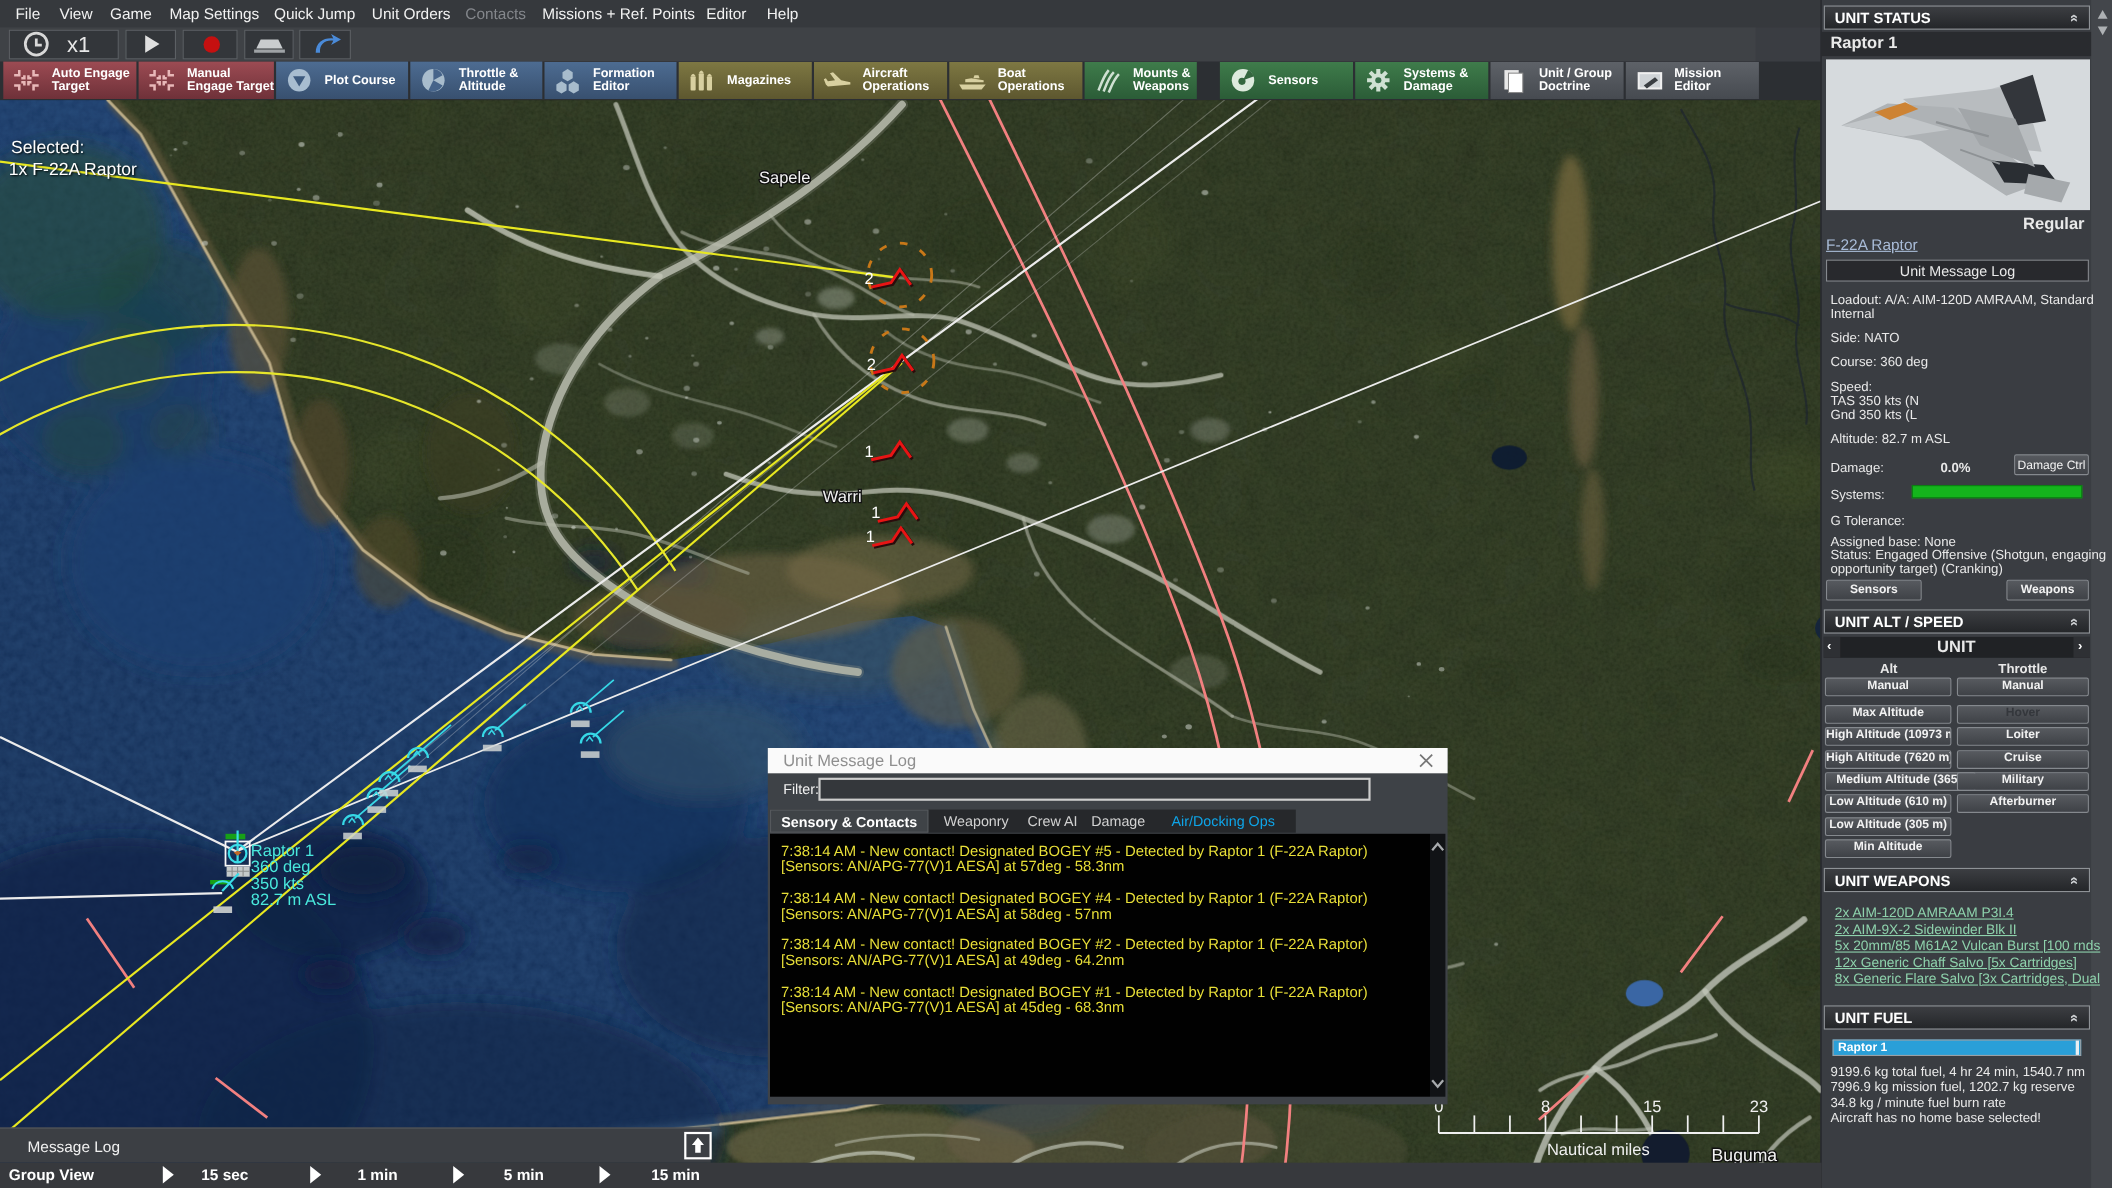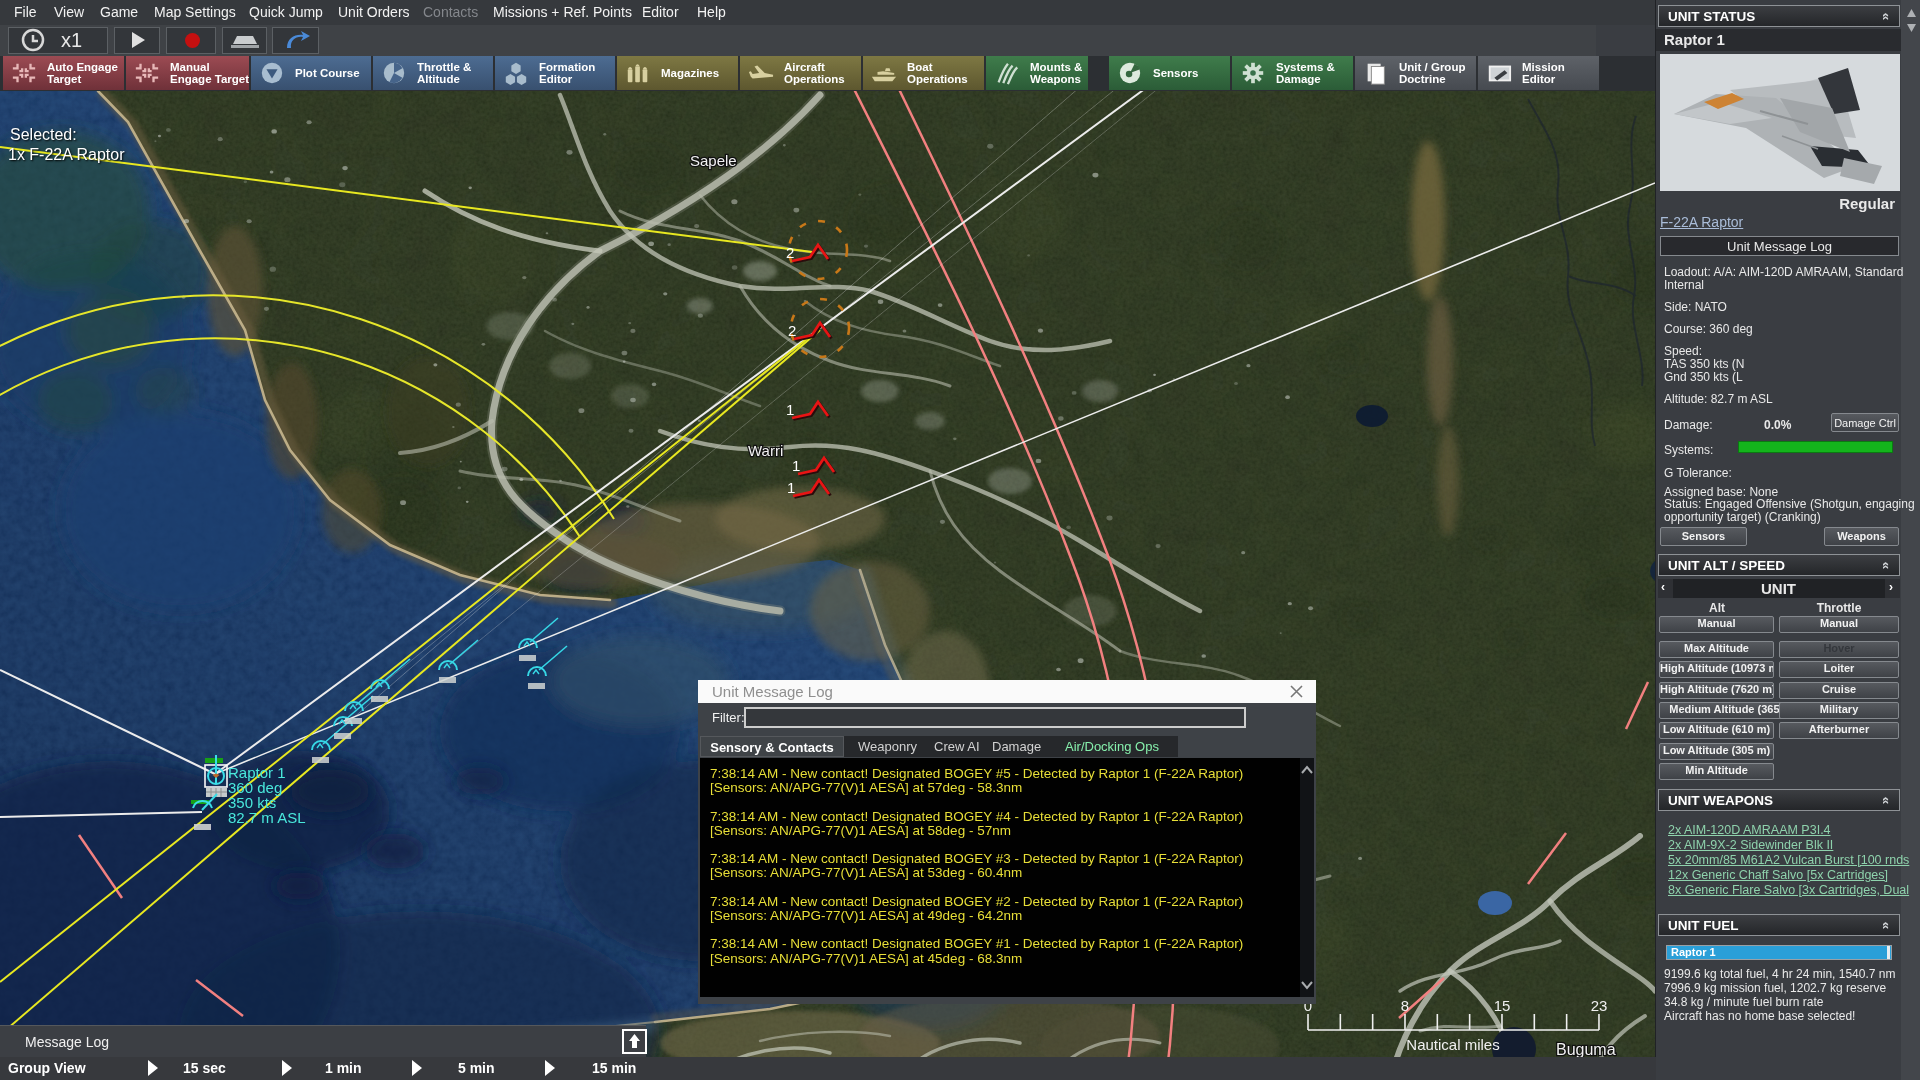--- a/index.html
+++ b/index.html
@@ -790,26 +790,25 @@
           <path d="M2 2 L13 13 M13 2 L2 13" stroke="#777" stroke-width="1.6"></path>
         </svg>
     </div>
     <div class="abs" style="left:14px;top:30px;color:#f2f2f2;font-size:13px;">Filter:</div>
     <div class="abs" style="left:46px;top:27px;width:502px;height:21px;border:2px solid #cdcdcd;background:#34373b;"></div>
     <div class="abs" style="left:2px;top:56px;width:478px;height:21px;background:#26282b;"></div>
     <div class="abs" style="left:2px;top:56px;width:144px;height:21px;background:#3f4347;border:1px solid #55585c;color:#fff;font-weight:bold;font-size:13px;text-align:center;padding-top:3px;">Sensory &amp; Contacts</div>
     <div class="abs" style="left:160px;top:59px;color:#d2d2d2;font-size:13px;">Weaponry</div>
     <div class="abs" style="left:236px;top:59px;color:#d2d2d2;font-size:13px;">Crew AI</div>
     <div class="abs" style="left:294px;top:59px;color:#d2d2d2;font-size:13px;">Damage</div>
-    <div class="abs" style="left:367px;top:59px;color:#86efac;font-size:13px;text-align:right;">Air/Docking Ops</div>
+    <div class="abs" style="left:367px;top:59px;color:#0ea5e9;font-size:13px;text-align:right;">Air/Docking Ops</div>
     <div class="abs" style="left:2px;top:78px;width:600px;height:239px;background:#010101;color:#e8df38;font-size:13.5px;overflow:hidden;">
       <div style="padding:9px 0 0 10px;line-height:14.3px;">
         <div style="margin-bottom:14px;">7:38:14 AM - New contact! Designated BOGEY #5 - Detected by Raptor 1 (F-22A Raptor)<br>[Sensors: AN/APG-77(V)1 AESA] at 57deg - 58.3nm</div>
         <div style="margin-bottom:14px;">7:38:14 AM - New contact! Designated BOGEY #4 - Detected by Raptor 1 (F-22A Raptor)<br>[Sensors: AN/APG-77(V)1 AESA] at 58deg - 57nm</div>
-        <div style="margin-bottom:14px;">7:38:14 AM - New contact! Designated BOGEY #3 - Detected by Raptor 1 (F-22A Raptor)<br>[Sensors: AN/APG-77(V)1 AESA] at 53deg - 60.4nm</div>
         <div style="margin-bottom:14px;">7:38:14 AM - New contact! Designated BOGEY #2 - Detected by Raptor 1 (F-22A Raptor)<br>[Sensors: AN/APG-77(V)1 AESA] at 49deg - 64.2nm</div>
         <div>7:38:14 AM - New contact! Designated BOGEY #1 - Detected by Raptor 1 (F-22A Raptor)<br>[Sensors: AN/APG-77(V)1 AESA] at 45deg - 68.3nm</div>
       </div>
     </div>
     <div class="abs" style="left:602px;top:78px;width:14px;height:239px;background:#111316;">
       <svg style="position:absolute;left:0;top:6px;" width="14" height="12">
           <path d="M2 9 L7 3 L12 9" stroke="#a8abae" stroke-width="2" fill="none"></path>
         </svg>
       <svg style="position:absolute;left:0;bottom:6px;" width="14" height="12">
           <path d="M2 3 L7 9 L12 3" stroke="#a8abae" stroke-width="2" fill="none"></path>

